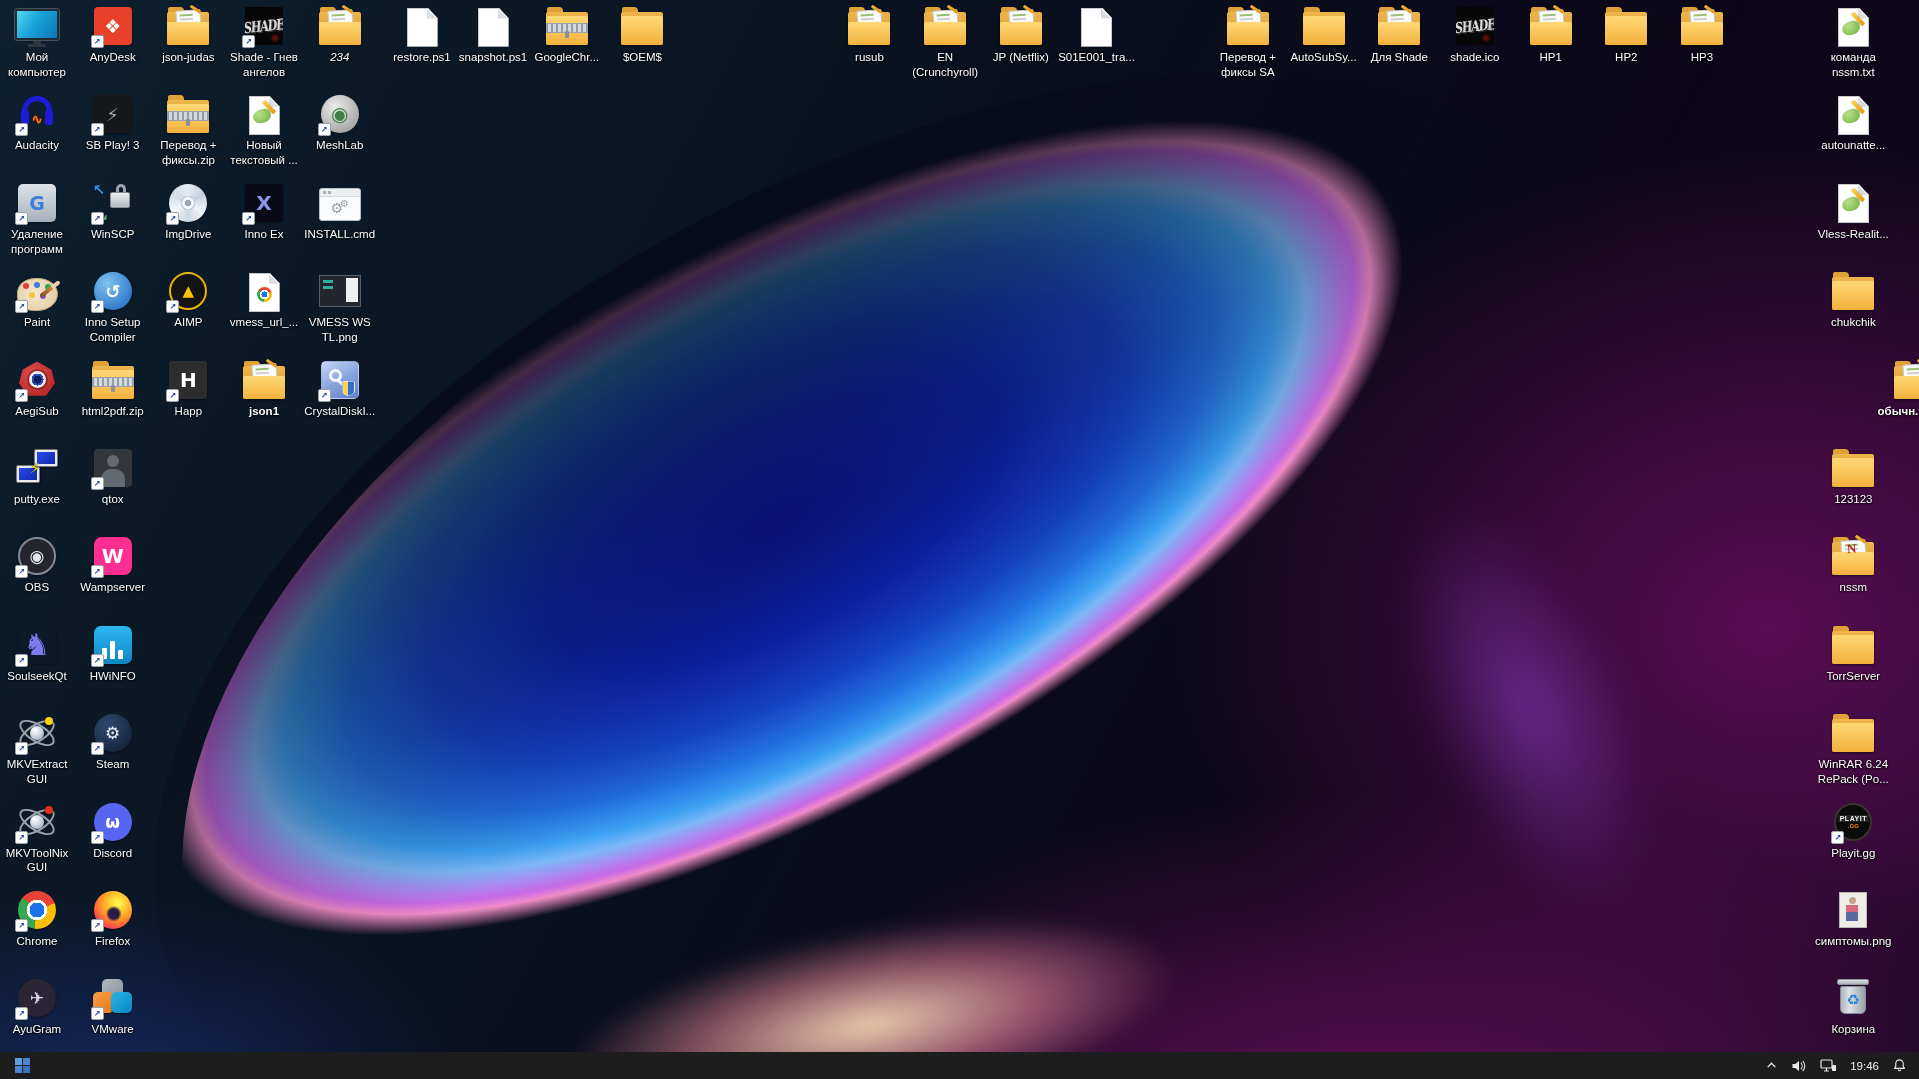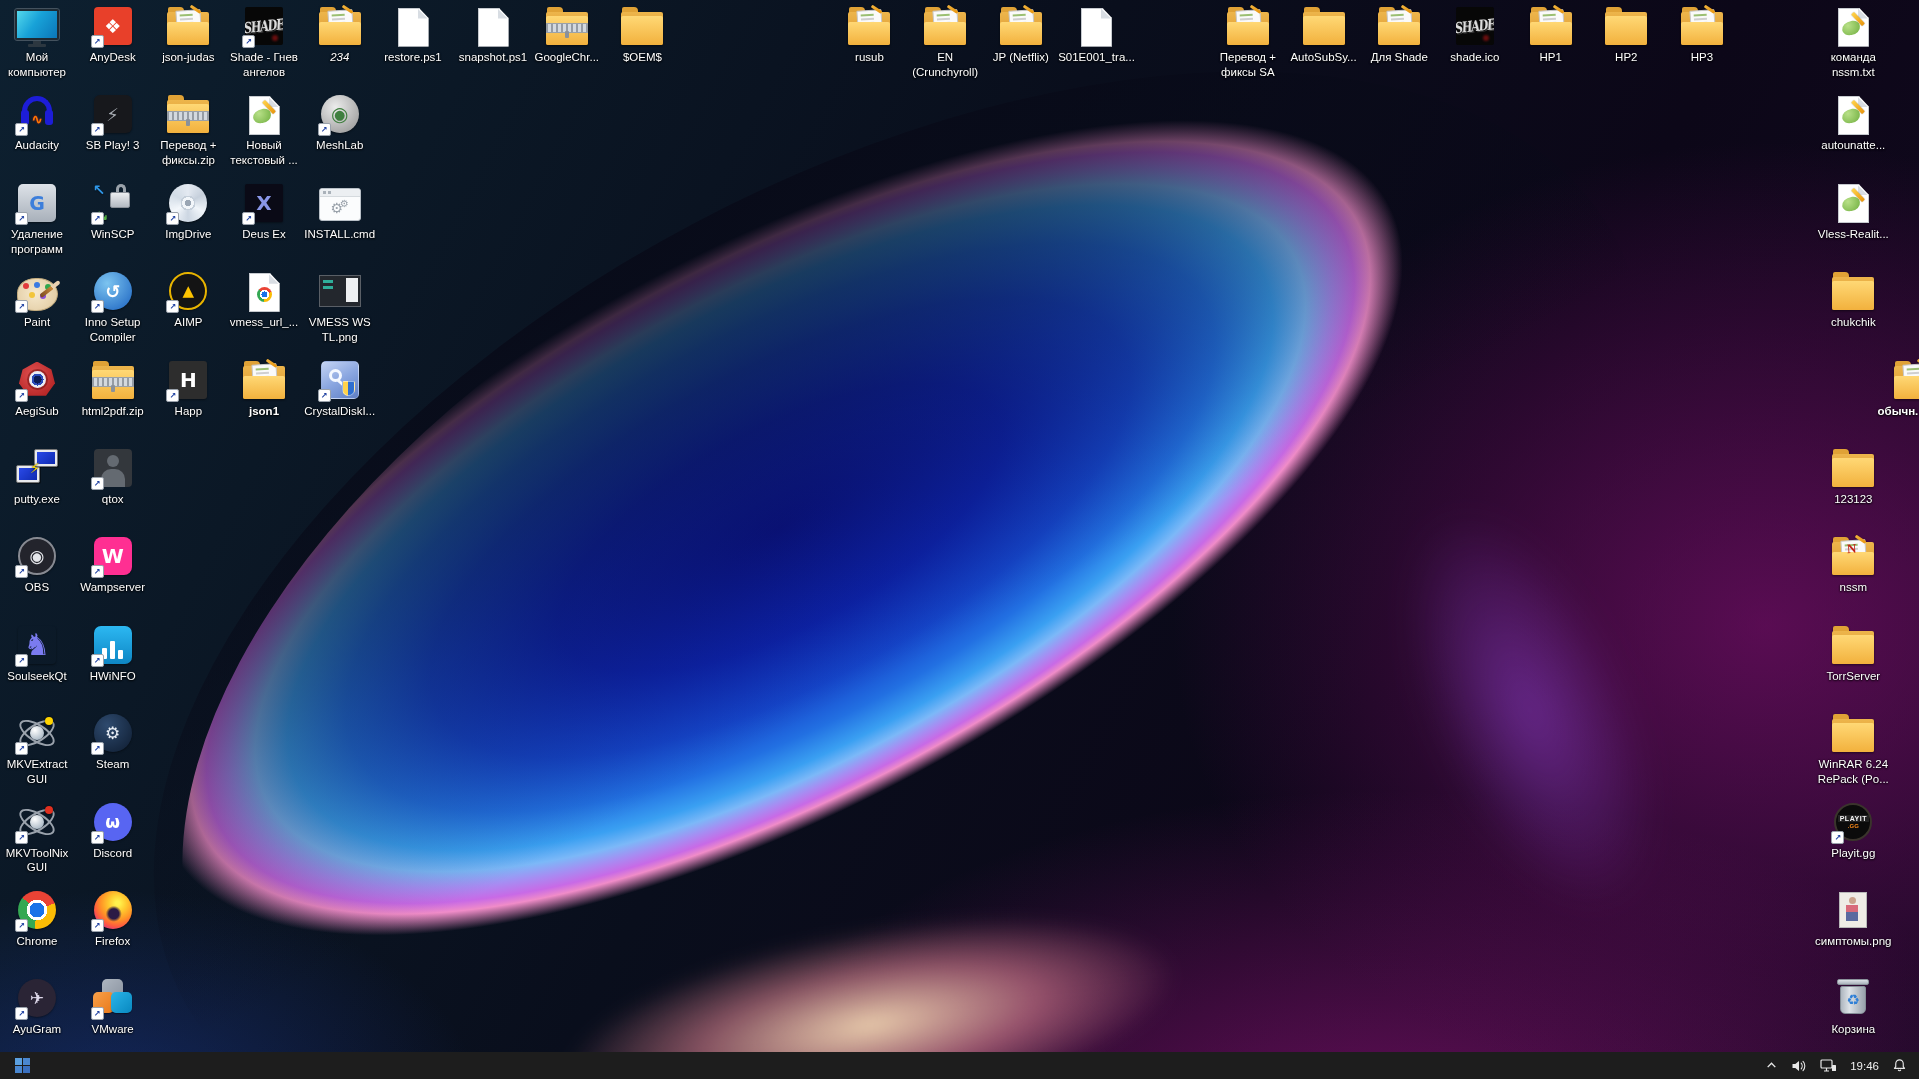--- a/index.html
+++ b/index.html
@@ -238,21 +238,21 @@
       <div class="art">
         <div class="folder paper">
           <i class="tab"></i>
           <i class="back"></i>
           <i class="sheet"></i>
           <i class="front"></i>
         </div>
       </div>
       <div class="label">234</div>
     </div>
-    <div class="icon" style="left: 375px; top: 4px; justify-content: center;">
+    <div class="icon" style="left: 384px; top: 4px; justify-content: center;">
       <div class="art">
         <div class="doc blank">
           <i class="fold"></i>
         </div>
       </div>
       <div class="label">restore.ps1</div>
     </div>
     <div class="icon" style="left: 455px; top: 4px;">
       <div class="art">
         <div class="doc blank">
@@ -488,21 +488,21 @@
         <div class="disc"></div>
         <span class="badge">↗</span>
       </div>
       <div class="label">ImgDrive</div>
     </div>
     <div class="icon" style="left: 226.04px; top: 180.8px;">
       <div class="art">
         <div class="tilebox" style="background:#0a0a16;color:#8a97e8;font-size:20px;border-radius:2px;">X</div>
         <span class="badge">↗</span>
       </div>
-      <div class="label">Deus Ex</div>
+      <div class="label">Inno Ex</div>
     </div>
     <div class="icon" style="left: 301.72px; top: 180.8px;">
       <div class="art">
         <div class="cmdwin">
           <i class="bar"></i>
           <div class="gears">
             <span>⚙</span>
             <span style="font-size:10px;margin:-9px 0 0 -3px">⚙</span>
           </div>
         </div>

